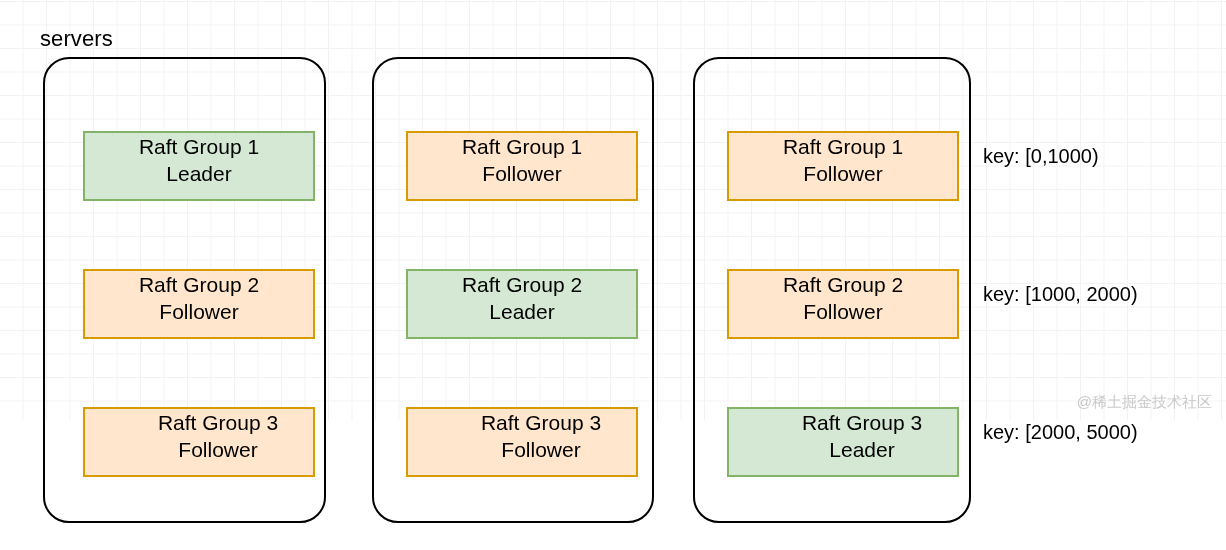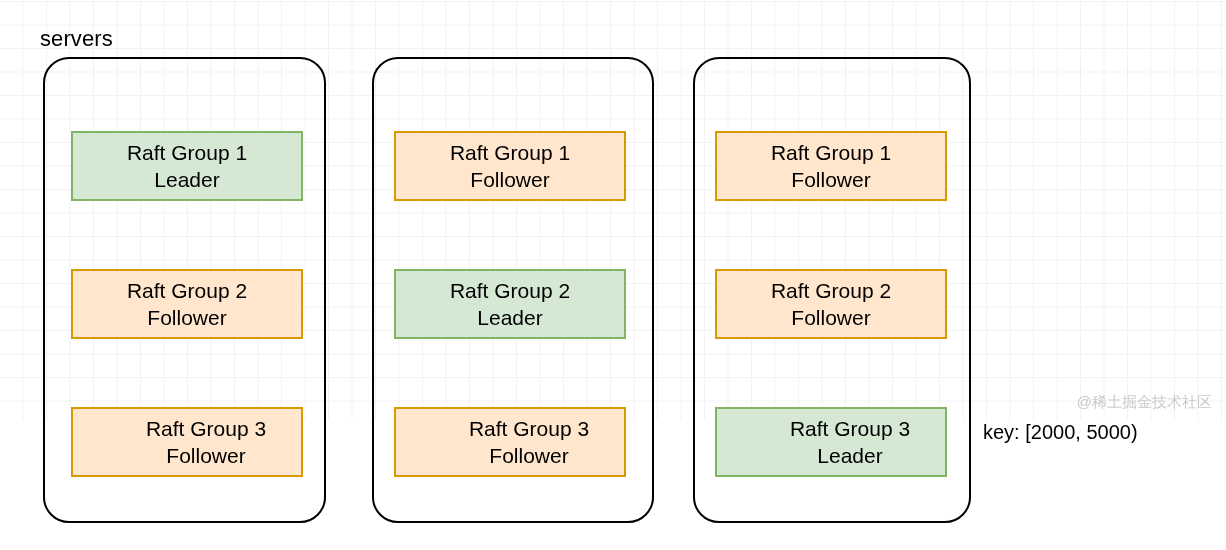--- a/index.html
+++ b/index.html
@@ -62,25 +62,25 @@
   .node-box {
     position: absolute;
     box-sizing: border-box;
     width: 232px;
     height: 70px;
     border-width: 2.5px;
     border-style: solid;
     display: flex;
     flex-direction: column;
     align-items: center;
-    justify-content: center;
     text-align: center;
     color: #000000;
     font-size: 21px;
     line-height: 27px;
+    margin-left: 12px;
   }
   .node-box .line { display: block; white-space: nowrap; }
 
   .node-box.leader {
     background-color: #d5e8d4;
     border-color: #82b366;
   }
   .node-box.follower {
     background-color: #ffe6cc;
     border-color: #d79b00;
@@ -163,17 +163,19 @@
   </div>
   <div class="node-box follower col3 row2">
     <span class="line">Raft Group 2</span>
     <span class="line">Follower</span>
   </div>
   <div class="node-box leader col3 row3">
     <span class="line">Raft Group 3</span>
     <span class="line">Leader</span>
   </div>
 
+  <div class="key-label k1">key: [0,1000)</div>
+  <div class="key-label k2">key: [1000, 2000)</div>
   <div class="key-label k3">key: [2000, 5000)</div>
 
   <div class="watermark">@稀土掘金技术社区</div>
 
 </div>
 
 </body></html>

